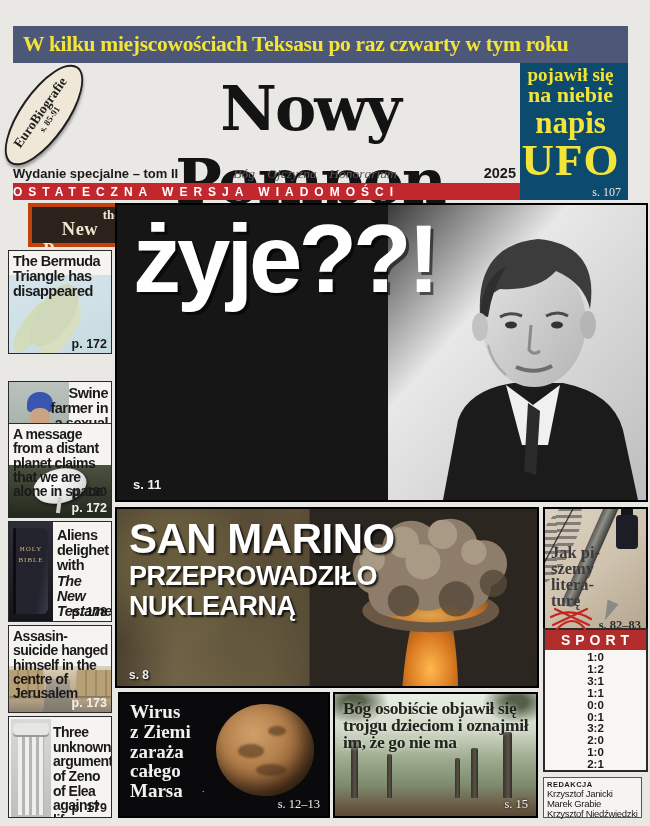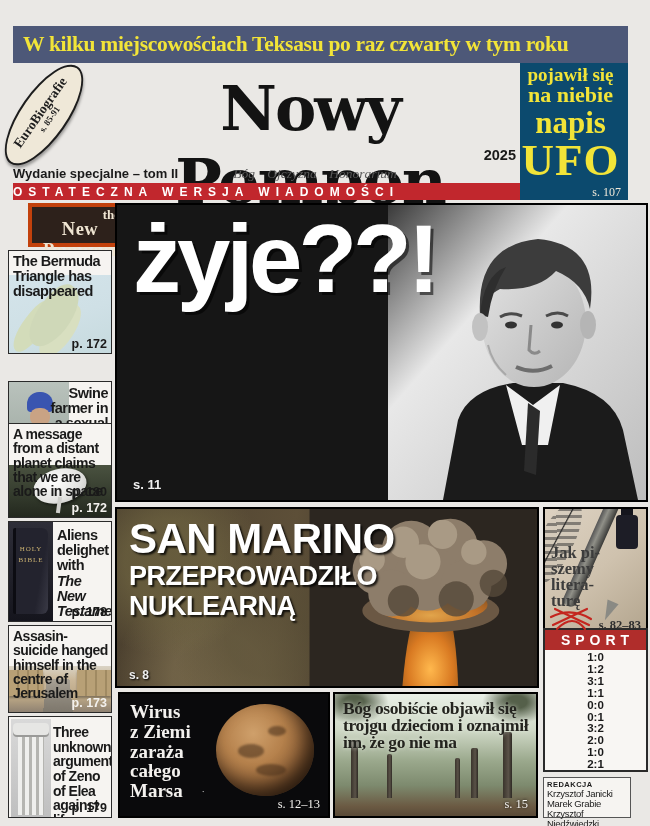--- a/index.html
+++ b/index.html
@@ -24,21 +24,21 @@
     font-family:"DejaVu Serif",serif;font-weight:700;font-size:62px;color:#131313;letter-spacing:-2px;}
   .stamp{position:absolute;left:20px;top:56px;width:44px;height:114px;transform:rotate(35deg);
     background:#efe8d8;border:2px solid #1d1d1d;border-radius:50%;box-shadow:2px 2px 3px rgba(0,0,0,.35);
     display:flex;align-items:center;justify-content:center;}
   .stamp-inner{transform:rotate(-90deg);width:110px;text-align:center;line-height:1;}
   .stamp-l1{font-family:"Liberation Serif",serif;font-weight:700;font-size:13.5px;color:#1d1d1d;}
   .stamp-l2{font-family:"Liberation Serif",serif;font-weight:700;font-size:9px;color:#1d1d1d;}
   .edition{position:absolute;left:13px;top:166px;font-size:13px;font-weight:700;color:#1a1a1a;}
   .motto{position:absolute;left:150px;top:166px;width:330px;text-align:center;
     font-family:"Liberation Serif",serif;font-style:italic;font-size:13.5px;color:#5a5a5a;word-spacing:9px;}
-  .year{position:absolute;left:420px;top:147px;width:96px;text-align:right;font-size:14.5px;font-weight:700;color:#1a1a1a;}
+  .year{position:absolute;left:420px;top:165px;width:96px;text-align:right;font-size:14.5px;font-weight:700;color:#1a1a1a;}
   .red-bar{position:absolute;left:13px;top:183px;width:507px;height:17px;background:#c1272d;
     display:flex;align-items:center;justify-content:flex-start;}
   .red-bar span{color:#fff;font-weight:700;font-size:12px;letter-spacing:6px;}
 
   
   .sb{position:absolute;left:8px;width:104px;background:#f6f4f1;border:1px solid #2a2a2a;box-sizing:border-box;overflow:hidden;}
   .sb-head{font-weight:700;font-size:14.5px;line-height:1.02;color:#1a1a1a;letter-spacing:-0.5px;padding:3px 2px 0 4px;position:relative;z-index:2;}
   .sb-page{position:absolute;right:4px;bottom:2px;font-weight:700;font-size:12.5px;color:#1a1a1a;z-index:3;}
   .sb-page.light{color:#f3f1ee;}
 
@@ -131,21 +131,21 @@
   .lit-scribble{position:absolute;left:4px;top:96px;z-index:3;}
   .lit-page{position:absolute;right:5px;bottom:2px;z-index:3;font-family:"Liberation Serif",serif;font-size:12.5px;font-weight:700;color:#2e2e2e;}
 
   
   .sport{position:absolute;left:543px;top:628px;width:105px;height:144px;background:#f8f6f3;border:2px solid #2a2a2a;box-sizing:border-box;}
   .sport-head{height:20px;background:#b02d2b;display:flex;align-items:center;justify-content:center;}
   .sport-head span{color:#fff;font-weight:800;font-size:14px;letter-spacing:5px;padding-left:4px;}
   .sport-scores{text-align:center;font-weight:700;font-size:11.5px;line-height:11.9px;color:#1a1a1a;padding-top:2px;}
 
   
-  .redakcja{position:absolute;left:543px;top:777px;width:88px;height:41px;background:#f6f4f1;border:1px solid #555;
+  .redakcja{position:absolute;left:543px;top:777px;width:99px;height:41px;background:#f6f4f1;border:1px solid #555;
     box-sizing:border-box;padding:2px 0 12px 3px;}
   .red-title{font-weight:800;font-size:7.5px;color:#1a1a1a;letter-spacing:0.5px;}
   .red-name{font-size:9.5px;line-height:1.04;color:#1a1a1a;letter-spacing:-0.3px;}
 
   
   .mars{position:absolute;left:118px;top:692px;width:212px;height:126px;background:#0a0a0c;border:2px solid #000;box-sizing:border-box;overflow:hidden;
     background-image:radial-gradient(1px 1px at 20% 30%,#fff,transparent),radial-gradient(1px 1px at 70% 15%,#ddd,transparent),
     radial-gradient(1px 1px at 85% 60%,#fff,transparent),radial-gradient(1px 1px at 40% 80%,#ccc,transparent),
     radial-gradient(1px 1px at 60% 45%,#eee,transparent);}
   .mars-planet{position:absolute;right:14px;top:10px;width:98px;height:92px;border-radius:50%;

